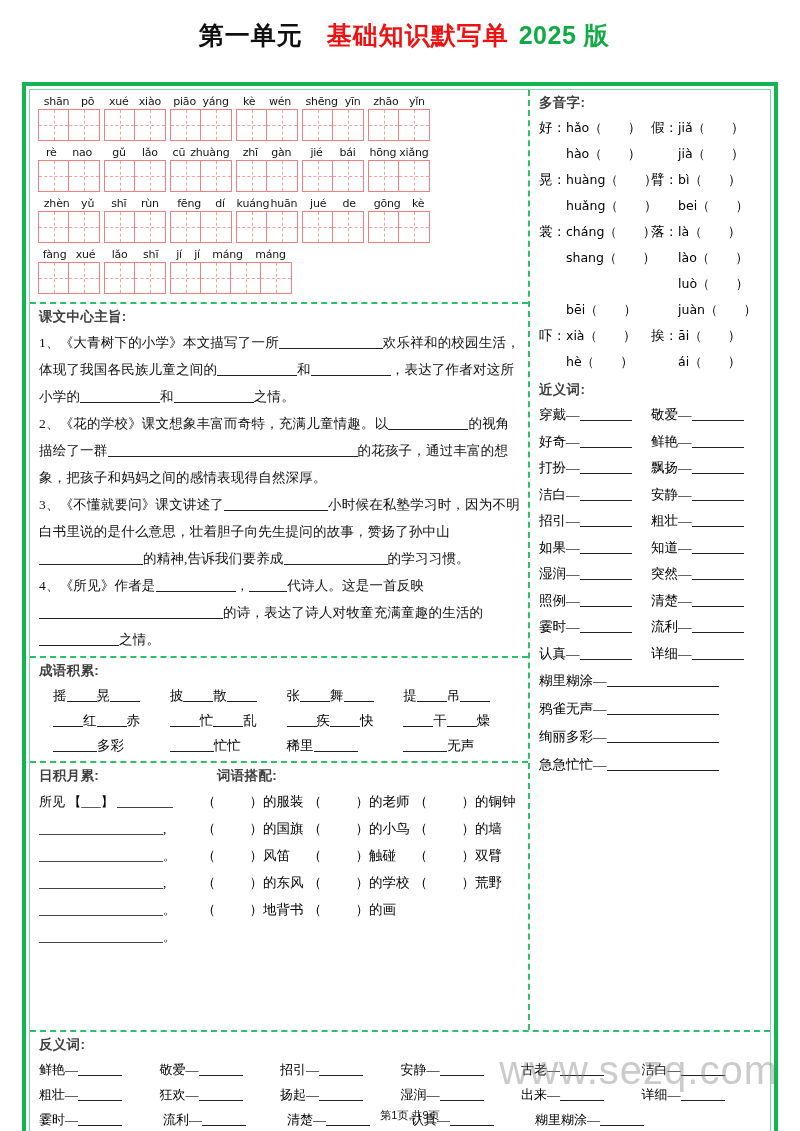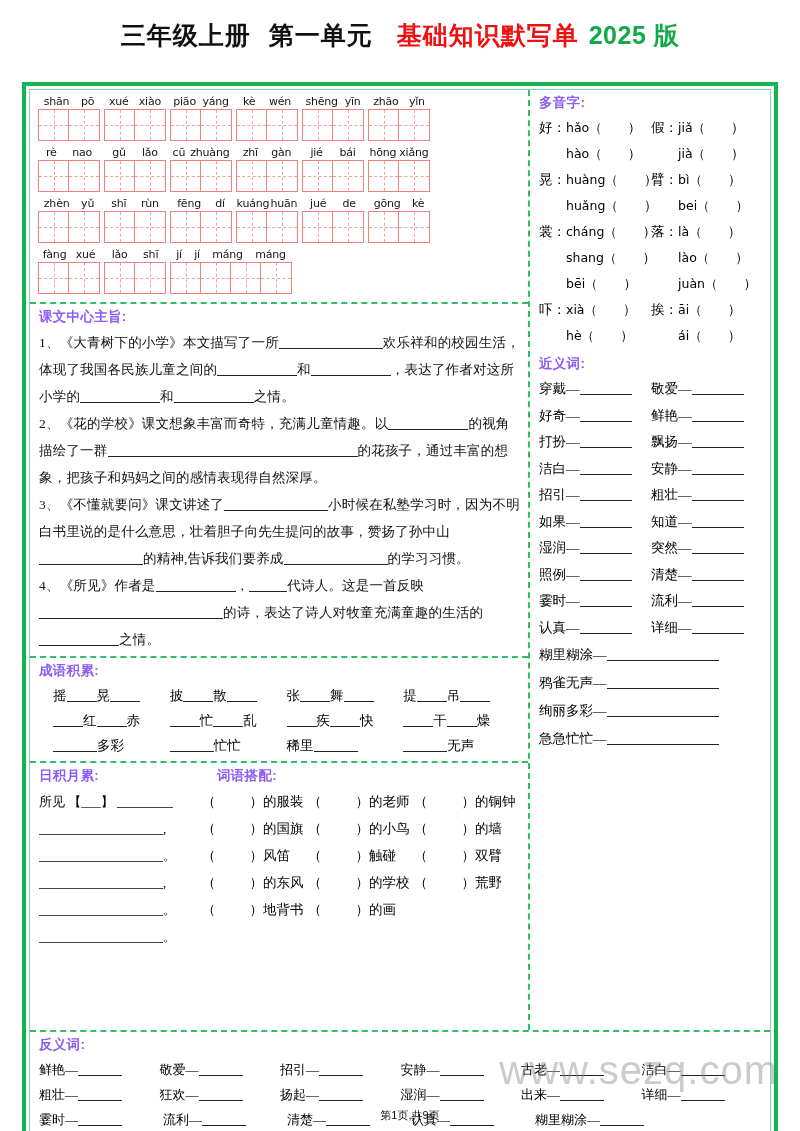--- a/index.html
+++ b/index.html
@@ -72,21 +72,21 @@
     flex: 1;
     display: flex; flex-direction: column;
     padding: 4px 7px 0 9px;
   }
 
   .sec { padding: 4px 8px 3px 9px; }
   .sec-dash { border-bottom: 2px dashed #2fbf6a; }
 
   .sec-head {
     font-family: "Liberation Sans", "DejaVu Sans", sans-serif;
-    font-size: 13.5px; font-weight: 700; color: #8b5cf6;
+    font-size: 13.5px; font-weight: 700; color: #404040;
     margin-bottom: 3px;
     letter-spacing: 0.3px;
   }
 
   
   .pinyin-rows { padding: 5px 6px 3px 8px; }
   .py-row {
     display: flex;
     margin-bottom: 5px;
     gap: 0px;
@@ -215,21 +215,20 @@
     font-family: "Liberation Sans", "DejaVu Sans", sans-serif;
     font-size: 11px;
     color: #111;
     padding-left: 20px;
   }
 </style>
 </head>
 <body>
 
 <div class="title-bar">
-  <span class="title-main">三年级上册</span>
   <span class="title-unit">第一单元</span>
   <span class="title-red">基础知识默写单</span>
   <span class="title-ver">2025 版</span>
 </div>
 
 <div class="sheet">
 <div class="sheet-inner">
 
   <div class="upper">
 
@@ -562,20 +561,24 @@
               <div class="poly-col"><span>　　</span><span class="py-rom">huǎng（</span><span class="poly-gap"></span><span>）</span></div>
               <div class="poly-col"><span>　　</span><span class="py-rom">bei（</span><span class="poly-gap"></span><span>）</span></div>
             </div>
             <div class="poly-row">
               <div class="poly-col"><span>裳：</span><span class="py-rom">cháng（</span><span class="poly-gap"></span><span>）</span></div>
               <div class="poly-col"><span>落：</span><span class="py-rom">là（</span><span class="poly-gap"></span><span>）</span></div>
             </div>
             <div class="poly-row">
               <div class="poly-col"><span>　　</span><span class="py-rom">shang（</span><span class="poly-gap"></span><span>）</span></div>
               <div class="poly-col"><span>　　</span><span class="py-rom">lào（</span><span class="poly-gap"></span><span>）</span></div>
+            </div>
+            <div class="poly-row">
+              <div class="poly-col"></div>
+              <div class="poly-col"><span>　　</span><span class="py-rom">luò（</span><span class="poly-gap"></span><span>）</span></div>
             </div>
             <div class="poly-row">
               <div class="poly-col"><span>　　</span><span class="py-rom">bēi（</span><span class="poly-gap"></span><span>）</span></div>
               <div class="poly-col"><span>　　</span><span class="py-rom">juàn（</span><span class="poly-gap"></span><span>）</span></div>
             </div>
             <div class="poly-row">
               <div class="poly-col"><span>吓：</span><span class="py-rom">xià（</span><span class="poly-gap"></span><span>）</span></div>
               <div class="poly-col"><span>挨：</span><span class="py-rom">āi（</span><span class="poly-gap"></span><span>）</span></div>
             </div>
             <div class="poly-row">

